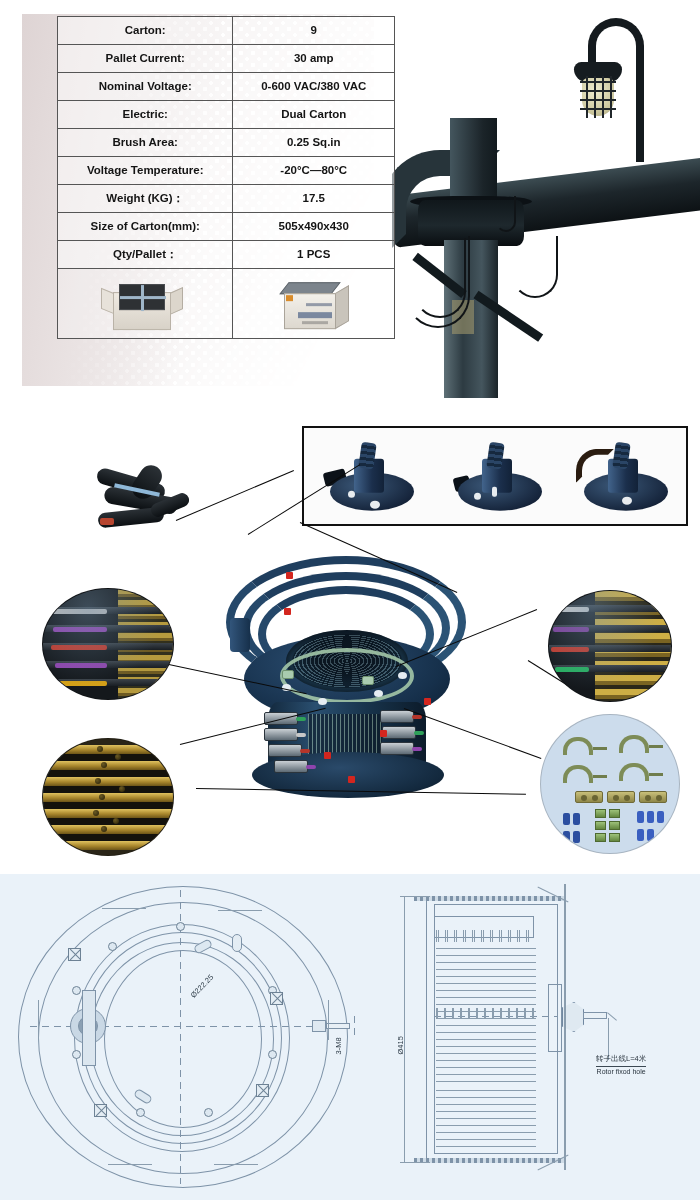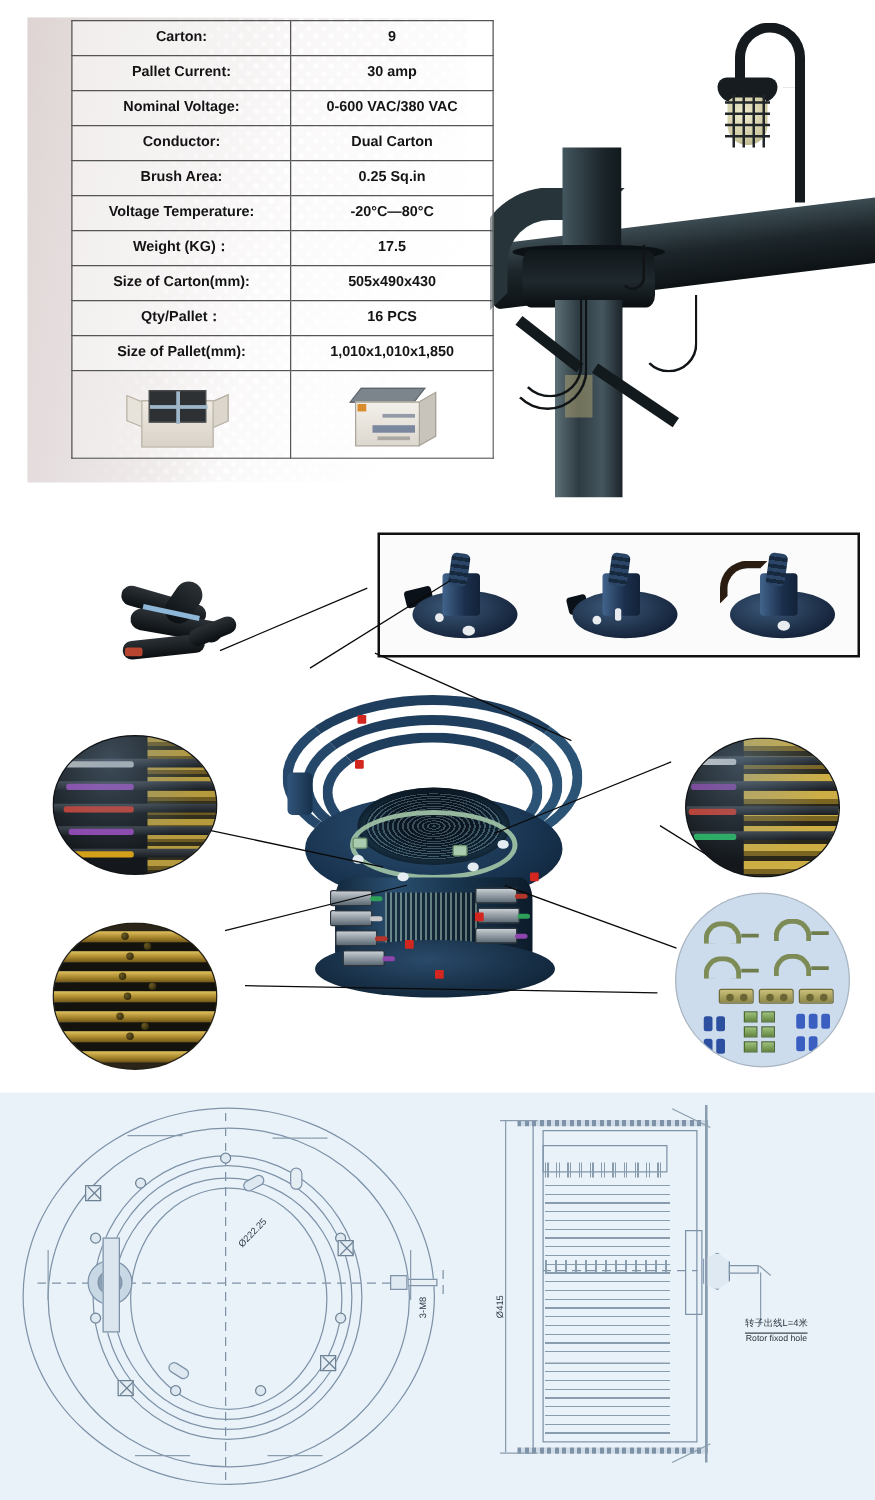--- a/index.html
+++ b/index.html
@@ -250,46 +250,42 @@
         </tr>
         <tr>
           <td class="k">Pallet Current:</td>
           <td class="v">30 amp</td>
         </tr>
         <tr>
           <td class="k">Nominal Voltage:</td>
           <td class="v">0-600 VAC/380 VAC</td>
         </tr>
         <tr>
-          <td class="k">Conductor:</td>
+          <td class="k">Electric:</td>
           <td class="v">Dual Carton</td>
         </tr>
         <tr>
           <td class="k">Brush Area:</td>
           <td class="v">0.25 Sq.in</td>
         </tr>
         <tr>
           <td class="k">Voltage Temperature:</td>
           <td class="v">-20°C—80°C</td>
         </tr>
         <tr>
           <td class="k">Weight (KG)：</td>
           <td class="v">17.5</td>
         </tr>
         <tr>
           <td class="k">Size of Carton(mm):</td>
           <td class="v">505x490x430</td>
         </tr>
         <tr>
           <td class="k">Qty/Pallet：</td>
-          <td class="v">16 PCS</td>
-        </tr>
-        <tr>
-          <td class="k">Size of Pallet(mm):</td>
-          <td class="v">1,010x1,010x1,850</td>
+          <td class="v">1 PCS</td>
         </tr>
         <tr class="photo-row">
           <td class="k">
             <div class="carton-open">
               <div class="co-flapL"></div>
               <div class="co-flapR"></div>
               <div class="co-body"></div>
               <div class="co-inner"></div>
             </div>
           </td>

